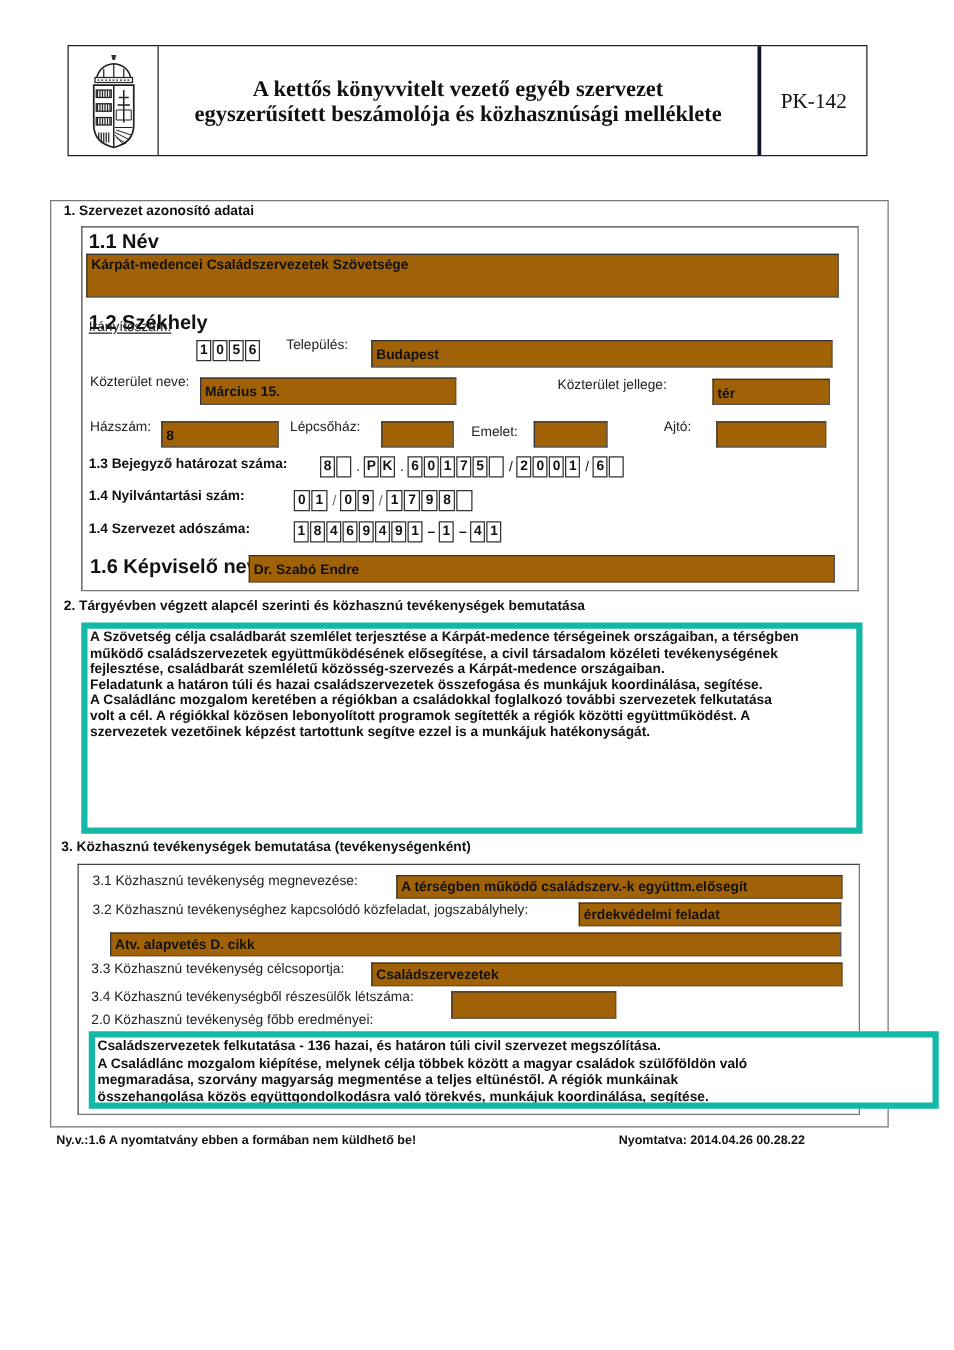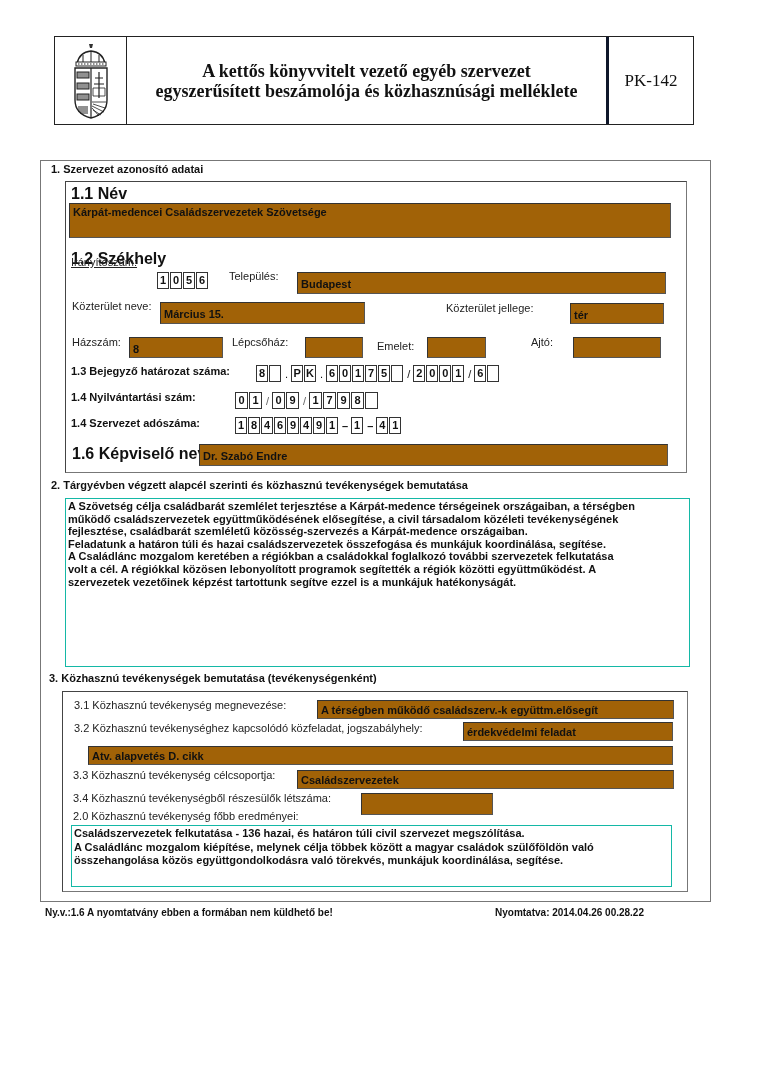--- a/index.html
+++ b/index.html
@@ -24,21 +24,21 @@
   .field { border: 1px solid #333; border-right-color: #555; border-bottom-color: #555; background: #a16207;
            font-size: 11px; font-weight: bold; padding: 5px 2px 0 3px; white-space: nowrap; overflow: hidden; }
   .field.top { padding-top: 2px; }
   .panel { border: 1px solid #444; border-right-color: #777; border-bottom-color: #777; }
 
   .boxes { display: flex; align-items: flex-end; font-size: 11px; font-weight: bold; }
   .cell { width: 12px; height: 17px; border: 1px solid #333; margin-right: 1px; text-align: center; line-height: 15px; }
   .cell.wide { width: 13px; }
   .sep { padding: 0 3px; line-height: 15px; font-weight: normal; }
 
-  .textarea { border: 1px solid #14b8a6; background: #fff; font-size: 11px; font-weight: bold; line-height: 12.6px; padding: 1px 2px; overflow: hidden; }
+  .textarea { border: 5px solid #14b8a6; background: #fff; font-size: 11px; font-weight: bold; line-height: 12.6px; padding: 1px 2px; overflow: hidden; }
   .textarea p { margin: 0; }
 
   .footer { font-size: 10px; font-weight: bold; white-space: nowrap; }
 </style>
 </head>
 <body>
 
 <div class="abs header">
   <div class="hdr-logo">
     <svg width="44" height="78" viewBox="0 0 44 78">
@@ -191,20 +191,21 @@
 
 <div class="abs field" style="left:88px; top:746px; width:585px; height:19px; padding-top:3px;">Atv. alapvetés D. cikk</div>
 
 <div class="abs label" style="left:73px; top:769px;">3.3 Közhasznú tevékenység célcsoportja:</div>
 <div class="abs field" style="left:297px; top:770px; width:377px; height:19px; padding-top:3px;">Családszervezetek</div>
 
 <div class="abs label" style="left:73px; top:792px;">3.4 Közhasznú tevékenységből részesülők létszáma:</div>
 <div class="abs field" style="left:361px; top:793px; width:132px; height:19px; padding-top:20px;">250</div>
 
 <div class="abs label" style="left:73px; top:810px;">2.0 Közhasznú tevékenység főbb eredményei:</div>
-<div class="abs textarea" style="left:71px; top:825px; width:601px; height:62px; line-height:13.5px; padding-top:1px;">
+<div class="abs textarea" style="left:71px; top:825px; width:680px; height:62px; line-height:13.5px; padding-top:1px;">
   <p>Családszervezetek felkutatása - 136 hazai, és határon túli civil szervezet megszólítása.</p>
   <p>A Családlánc mozgalom kiépítése, melynek célja többek között a magyar családok szülőföldön való</p>
+  <p>megmaradása, szorvány magyarság megmentése a teljes eltünéstől. A régiók munkáinak</p>
   <p>összehangolása közös együttgondolkodásra való törekvés, munkájuk koordinálása, segítése.</p>
 </div>
 
 <div class="abs footer" style="left:45px; top:907px;">Ny.v.:1.6 A nyomtatvány ebben a formában nem küldhető be!</div>
 <div class="abs footer" style="left:495px; top:907px;">Nyomtatva: 2014.04.26 00.28.22</div>
 
 </body></html>

